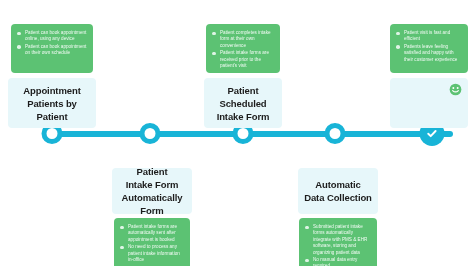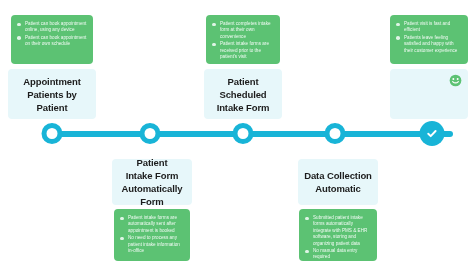--- a/index.html
+++ b/index.html
@@ -33,21 +33,21 @@
   .node.end{
     background:var(--cyan);
     border:none;
     width:25px;height:25px;
     top:121px;
     display:flex;align-items:center;justify-content:center;
   }
   .node.end svg{display:block;}
 
   
-  .col{position:absolute;top:7px;height:200px;}
+  .col{position:absolute;top:16px;height:200px;}
   .card{
     position:absolute;
     box-sizing:border-box;
     border-radius:4px;
   }
   .title-card{
     background:var(--titlebg);
     display:flex;align-items:center;justify-content:center;
     text-align:center;
     padding:5px 3px;
@@ -151,22 +151,22 @@
         <div>Patient</div>
         <div>Scheduled</div>
         <div>Intake Form</div>
       </div>
     </div>
   </div>
 
   <div class="col" style="left:290px;width:92px;">
     <div class="card title-card" style="left:8px;top:152px;width:80px;height:46px;">
       <div class="t">
+        <div>Automatic</div>
         <div>Data Collection</div>
-        <div>Automatic</div>
       </div>
     </div>
     <div class="card bullet-card" style="left:9px;top:202px;width:78px;height:52px;">
       <ul>
         <li>Submitted patient intake forms automatically integrate with PMS &amp; EHR software, storing and organizing patient data</li>
         <li>No manual data entry required</li>
       </ul>
     </div>
   </div>
 

